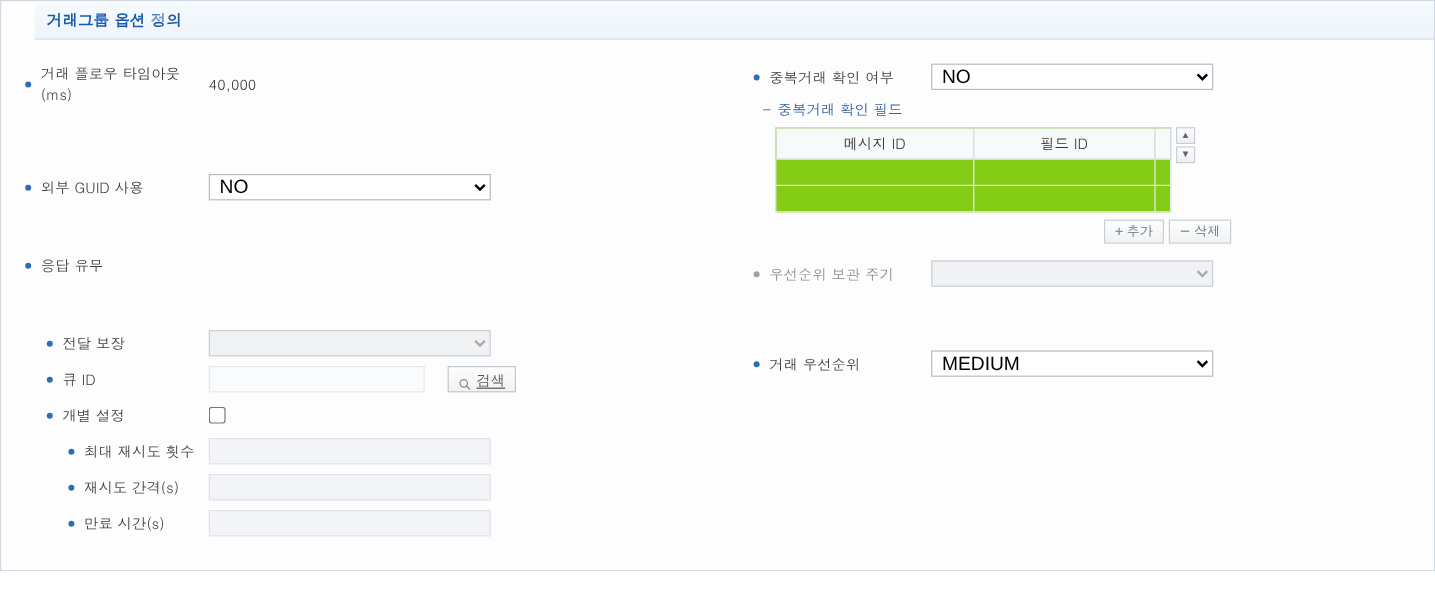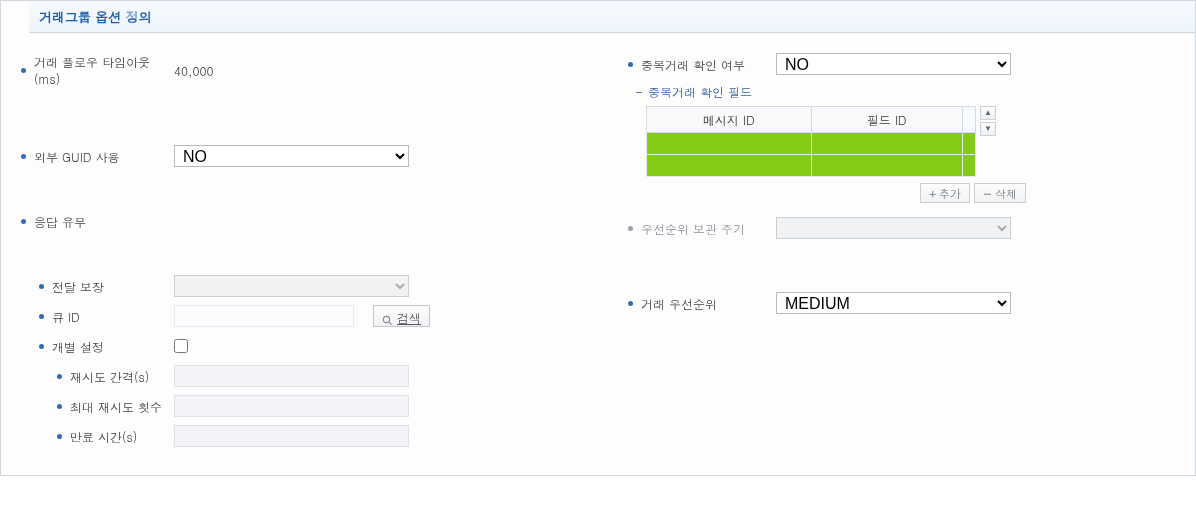--- a/index.html
+++ b/index.html
@@ -274,27 +274,27 @@
       </div>
 
       <div class="field-row indent-1">
         <span class="bullet"></span>
         <span class="field-label" style="width:122px">개별 설정</span>
         <input type="checkbox" class="checkbox" style="">
       </div>
 
       <div class="field-row indent-2">
         <span class="bullet"></span>
+        <span class="field-label" style="width:104px">최대 재시도 횟수</span>
+        <input type="text" class="input-text" style="">
+      </div>
+
+      <div class="field-row indent-2">
+        <span class="bullet"></span>
         <span class="field-label" style="width:104px">재시도 간격(s)</span>
-        <input type="text" class="input-text" style="">
-      </div>
-
-      <div class="field-row indent-2">
-        <span class="bullet"></span>
-        <span class="field-label" style="width:104px">최대 재시도 횟수</span>
         <input type="text" class="input-text" style="">
       </div>
 
       <div class="field-row indent-2">
         <span class="bullet"></span>
         <span class="field-label" style="width:104px">만료 시간(s)</span>
         <input type="text" class="input-text" style="">
       </div>
 
     </div>

